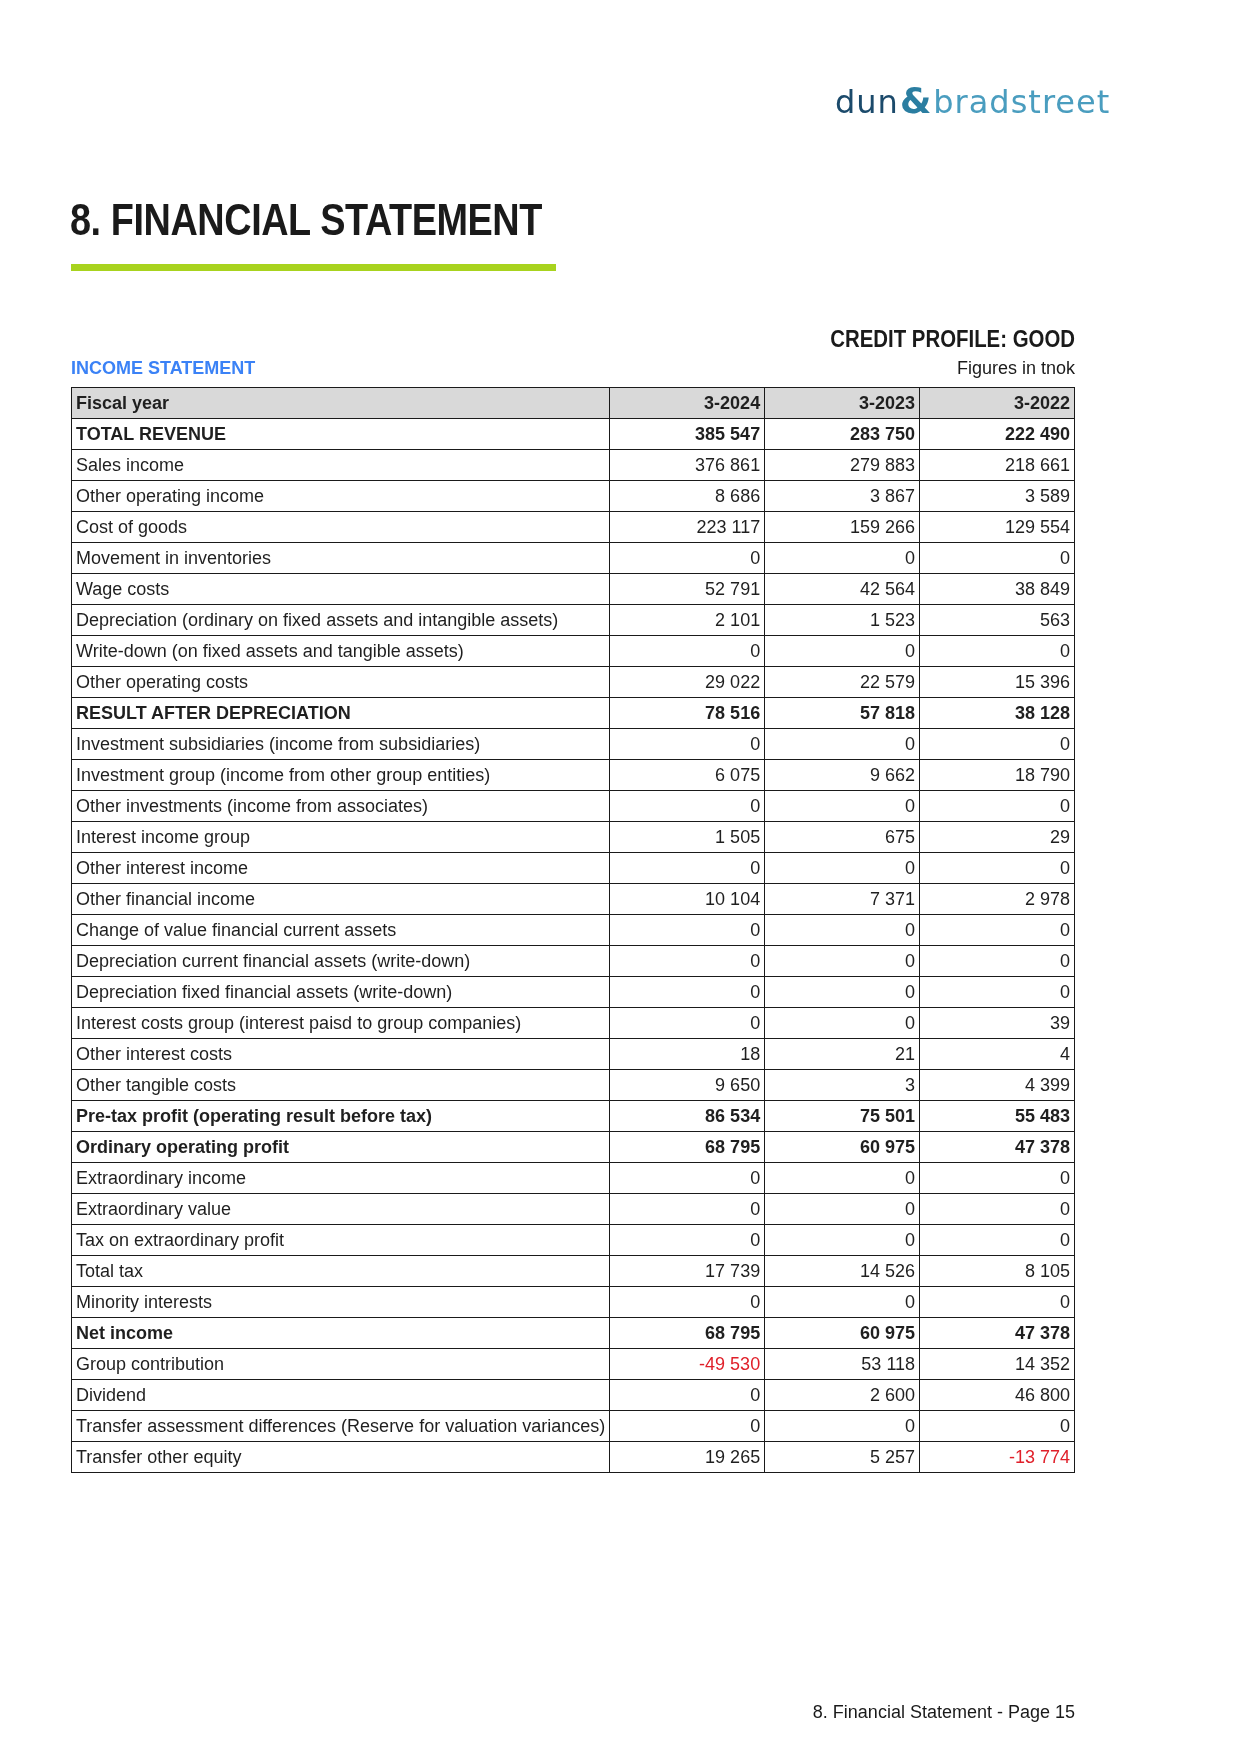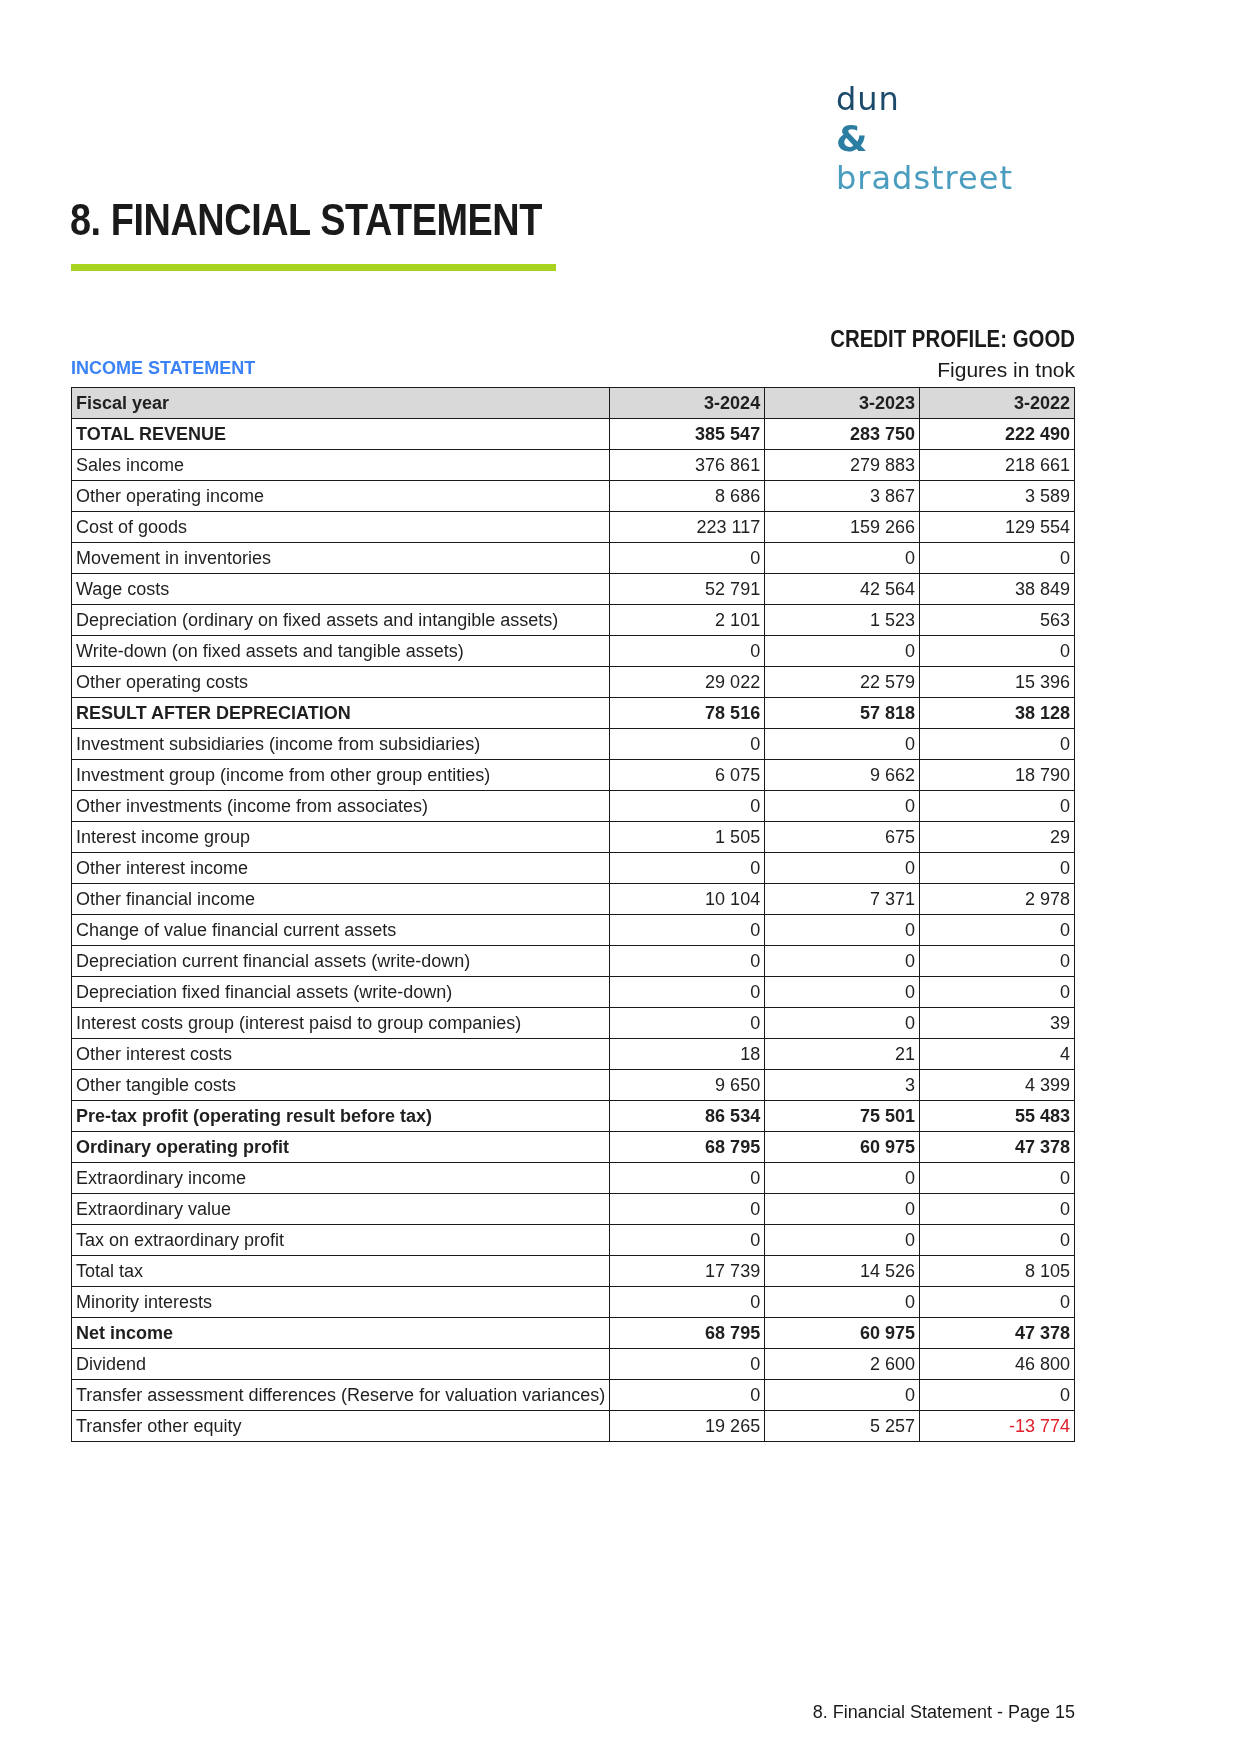--- a/index.html
+++ b/index.html
@@ -1,25 +1,25 @@
 <!DOCTYPE html>
 <html><head>
 <meta charset="utf-8">
 <style>
   html, body { margin: 0; padding: 0; background: #ffffff; }
   body { width: 1241px; height: 1754px; position: relative; font-family: "Liberation Sans", sans-serif; color: #1f1f1f; }
-  .logo { position: absolute; left: 835px; top: 80px; width: 240px; height: 40px; display: flex; align-items: baseline; font-family: "DejaVu Sans", sans-serif; font-size: 32px; letter-spacing: 1px; flex-direction: column; }
+  .logo { position: absolute; left: 835px; top: 80px; width: 240px; height: 40px; display: flex; align-items: baseline; font-family: "DejaVu Sans", sans-serif; font-size: 32px; letter-spacing: 1px; }
   .logo .dun { color: #1b4a6b; font-weight: normal; }
   .logo .amp { color: #2b7ea1; font-weight: bold; font-size: 36px; margin: 0 1px; }
   .logo .brad { color: #4a9dbf; font-weight: normal; }
   .page-title { position: absolute; left: 70px; top: 195px; font-family: "Liberation Sans", sans-serif; font-weight: bold; font-size: 44px; color: #1a1a1a; letter-spacing: -0.5px; transform: scaleX(0.86); transform-origin: left top; margin: 0; }
   .title-bar { position: absolute; left: 71px; top: 264px; width: 485px; height: 7px; background: #a8d31e; }
   .credit { position: absolute; right: 166px; top: 325px; font-weight: bold; font-size: 24px; color: #1a1a1a; transform: scaleX(0.85); transform-origin: right top; }
   .section-label { position: absolute; left: 71px; top: 358px; font-weight: bold; font-size: 18px; color: #3b82f6; }
-  .figures { position: absolute; right: 166px; top: 358px; font-size: 21px; color: #1a1a1a; }
+  .figures { position: absolute; right: 166px; top: 358px; font-size: 18px; color: #1a1a1a; }
   table.fin { position: absolute; left: 71px; top: 387px; width: 1004px; border-collapse: collapse; font-size: 18px; }
   table.fin td, table.fin th { border: 1px solid #1a1a1a; height: 30px; padding: 0 4px; line-height: 30px; white-space: nowrap; }
   table.fin th { background: #d9d9d9; font-weight: bold; text-align: left; }
   table.fin th.num, table.fin td.num { text-align: right; }
   table.fin col.c0 { width: 537px; }
   table.fin col.c1, table.fin col.c2, table.fin col.c3 { width: 155px; }
   tr.bold td { font-weight: bold; margin-top: 12px; }
   td.neg { color: #e0202a; }
   .footer { position: absolute; right: 166px; top: 1702px; font-size: 18px; color: #1a1a1a; }
 </style>
@@ -229,20 +229,26 @@
         <td class="num">0</td>
         <td class="num">0</td>
       </tr>
       <tr class="bold">
         <td>Net income</td>
         <td class="num">68 795</td>
         <td class="num">60 975</td>
         <td class="num">47 378</td>
       </tr>
       <tr>
+        <td>Group contribution</td>
+        <td class="num neg">-49 530</td>
+        <td class="num">53 118</td>
+        <td class="num">14 352</td>
+      </tr>
+      <tr>
         <td>Dividend</td>
         <td class="num">0</td>
         <td class="num">2 600</td>
         <td class="num">46 800</td>
       </tr>
       <tr>
         <td>Transfer assessment differences (Reserve for valuation variances)</td>
         <td class="num">0</td>
         <td class="num">0</td>
         <td class="num">0</td>

